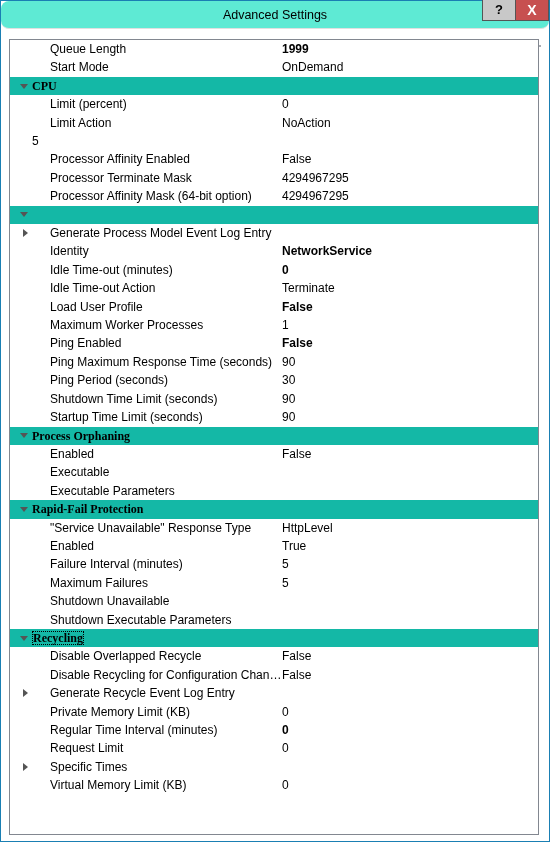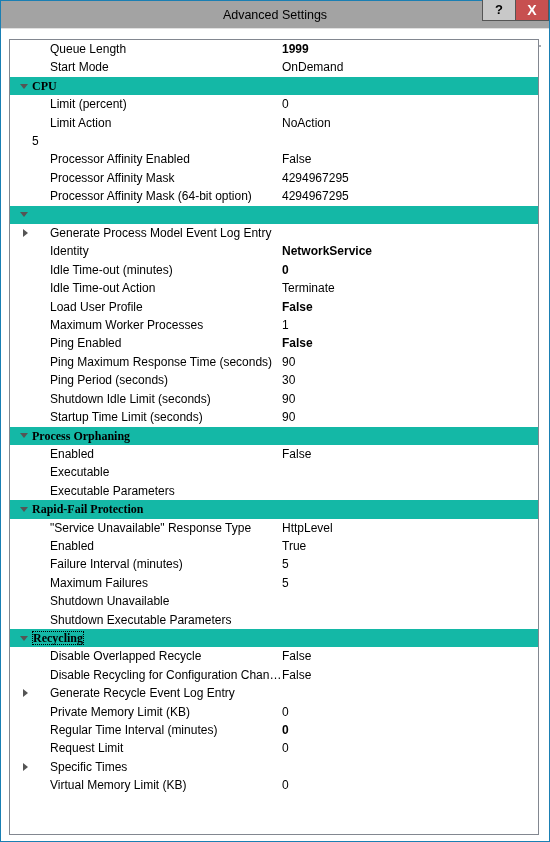--- a/index.html
+++ b/index.html
@@ -14,26 +14,27 @@
 .window {
   width: 550px;
   height: 842px;
   background: #fff;
   border: 1px solid #1a7fb3;
   display: flex;
   flex-direction: column;
 }
 .titlebar {
   height: 28px;
-  background: #a3a3a3;
+  background: #5eead4;
   display: flex;
   align-items: center;
   justify-content: center;
   position: relative;
   border-bottom: 1px solid #e0e0e0;
+  border-radius: 8px;
 }
 .titlebar .title {
   font-size: 12.5px;
   color: #000;
 }
 .titlebar .controls {
   position: absolute;
   right: 0;
   top: -2px;
   display: flex;
@@ -197,21 +198,21 @@
             <div class="gutter"></div>
             <div class="value">5</div>
           </div>
           <div class="row">
             <div class="gutter"></div>
             <div class="label sub">Processor Affinity Enabled</div>
             <div class="value">False</div>
           </div>
           <div class="row">
             <div class="gutter"></div>
-            <div class="label sub">Processor Affinity Mask</div>
+            <div class="label sub">Processor Terminate Mask</div>
             <div class="value">4294967295</div>
           </div>
           <div class="row">
             <div class="gutter"></div>
             <div class="label sub">Processor Affinity Mask (64-bit option)</div>
             <div class="value">4294967295</div>
           </div>
           <div class="row cat">
             <div class="gutter">
               <span class="chev"></span>
@@ -259,21 +260,21 @@
             <div class="label sub">Ping Maximum Response Time (seconds)</div>
             <div class="value">90</div>
           </div>
           <div class="row">
             <div class="gutter"></div>
             <div class="label sub">Ping Period (seconds)</div>
             <div class="value">30</div>
           </div>
           <div class="row">
             <div class="gutter"></div>
-            <div class="label sub">Shutdown Idle Limit (seconds)</div>
+            <div class="label sub">Shutdown Time Limit (seconds)</div>
             <div class="value">90</div>
           </div>
           <div class="row">
             <div class="gutter"></div>
             <div class="label sub">Startup Time Limit (seconds)</div>
             <div class="value">90</div>
           </div>
           <div class="row cat">
             <div class="gutter">
               <span class="chev"></span>

